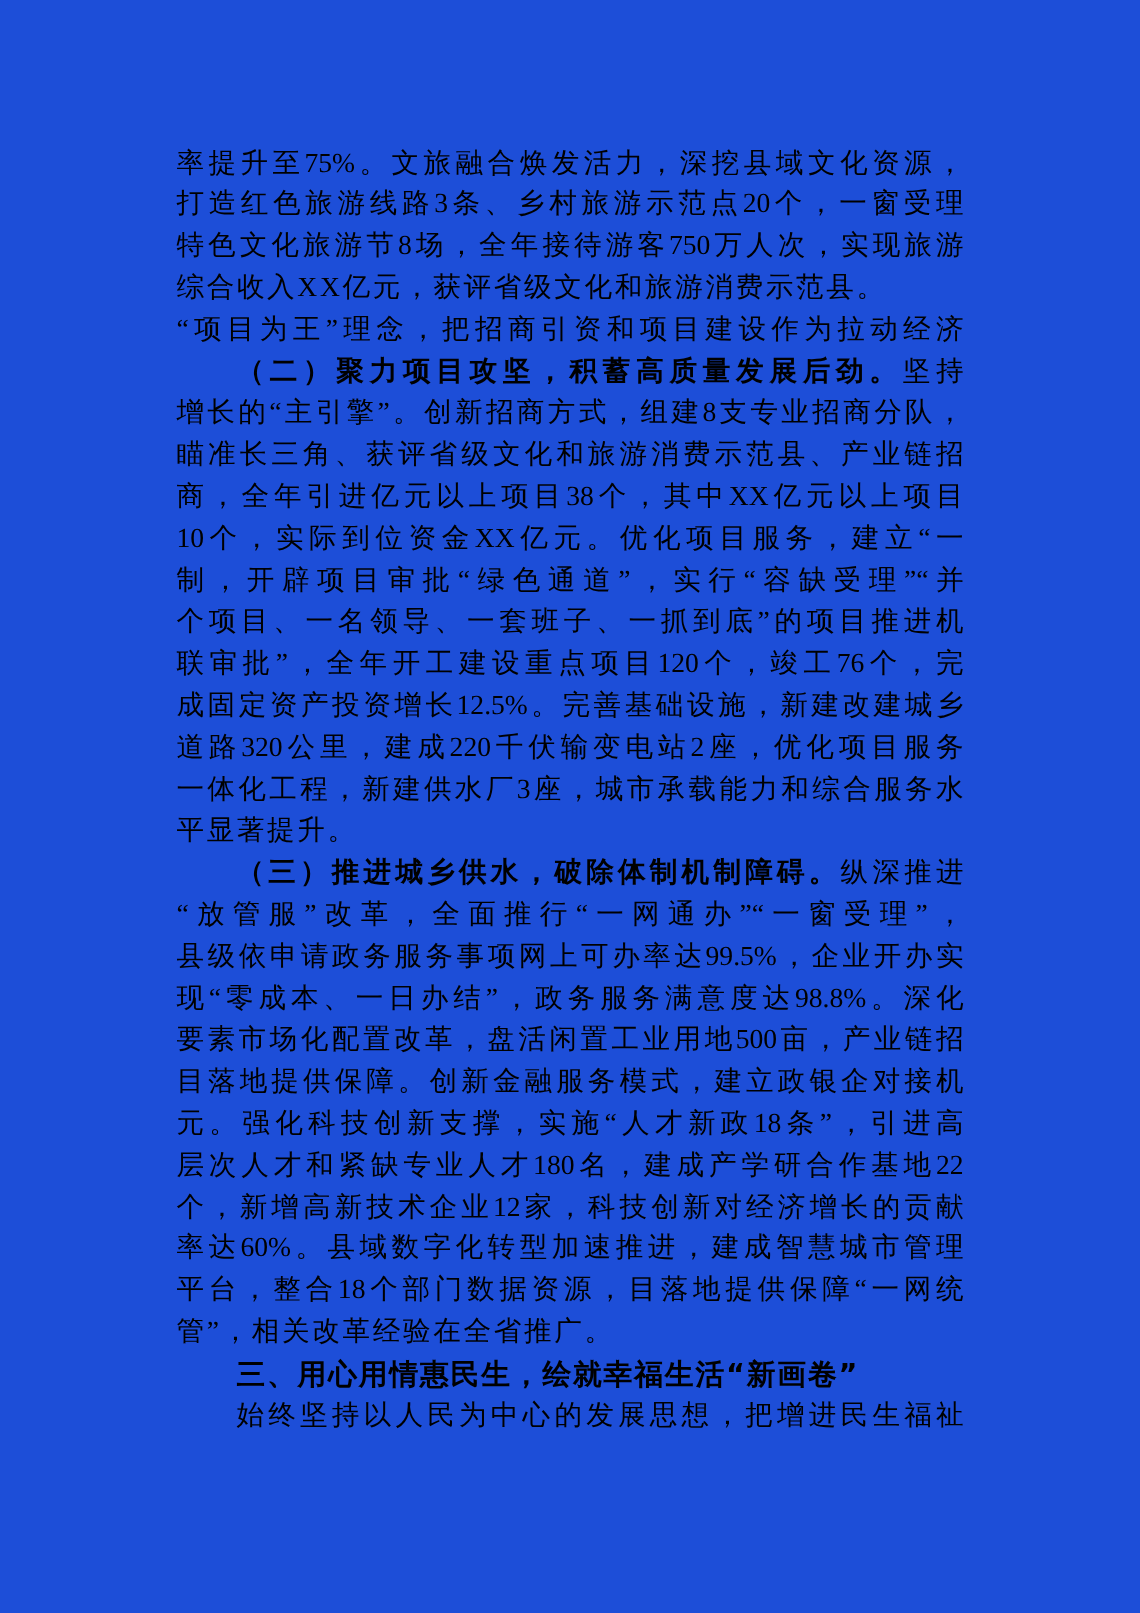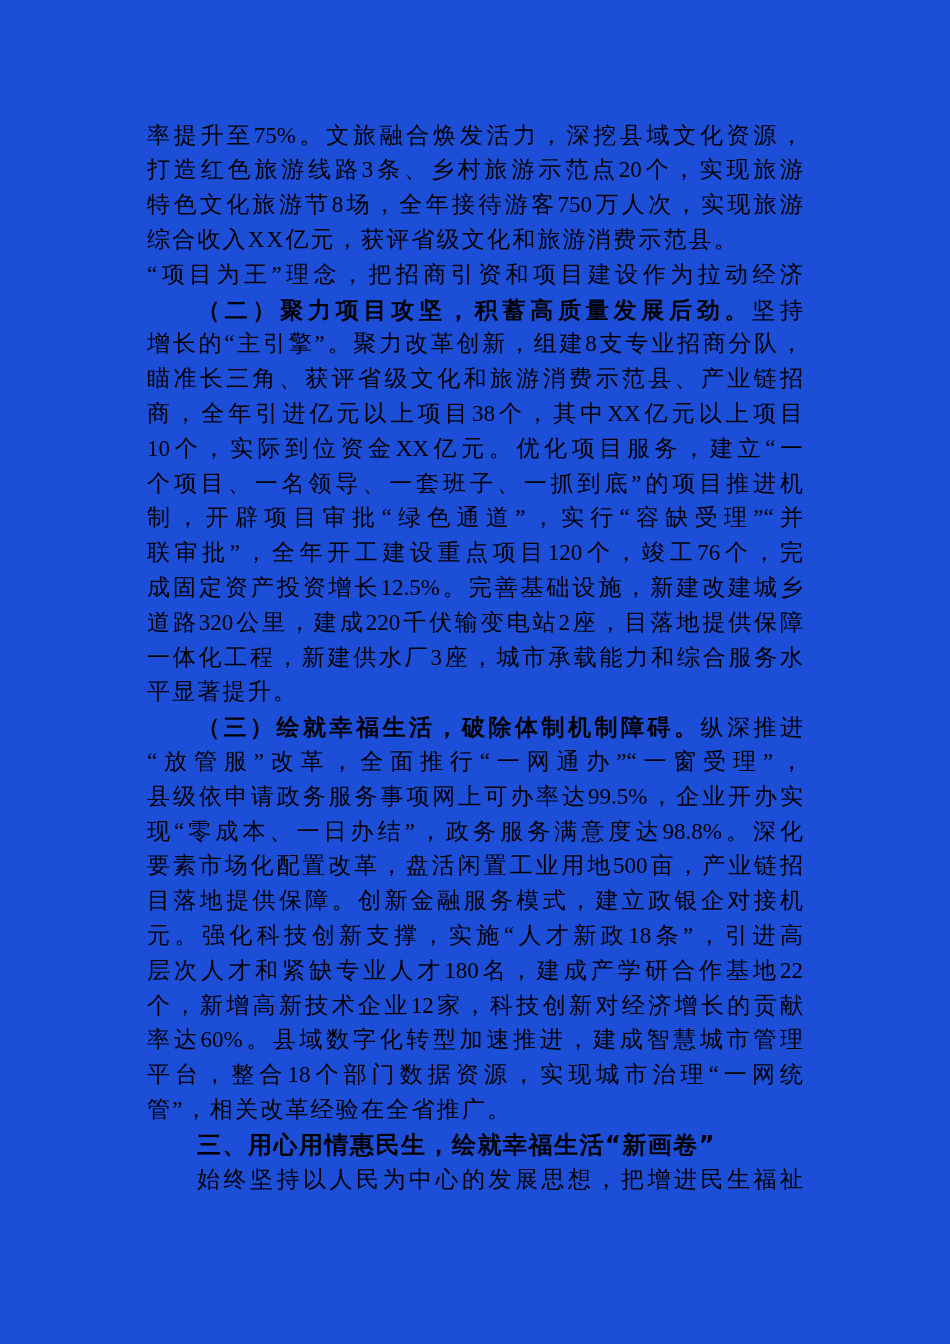--- a/index.html
+++ b/index.html
@@ -61,49 +61,49 @@
       letter-spacing: 1.5px;
     }
   </style>
 </head>
 <body>
 
 <div class="page">
   <div class="text-block">
 
     <div class="line"><span>率提升至75%。文旅融合焕发活力，深挖县域文化资源，</span></div>
-    <div class="line"><span>打造红色旅游线路3条、乡村旅游示范点20个，实现旅游</span></div>
+    <div class="line"><span>打造红色旅游线路3条、乡村旅游示范点20个，一窗受理</span></div>
     <div class="line"><span>特色文化旅游节8场，全年接待游客750万人次，实现旅游</span></div>
     <div class="line last"><span>综合收入XX亿元，获评省级文化和旅游消费示范县。</span></div>
 
     <div class="line"><span>“项目为王”理念，把招商引资和项目建设作为拉动经济</span></div>
     <div class="line indent"><span class="lead">（二）聚力项目攻坚，积蓄高质量发展后劲。</span><span>坚持</span></div>
-    <div class="line"><span>增长的“主引擎”。聚力改革创新，组建8支专业招商分队，</span></div>
+    <div class="line"><span>增长的“主引擎”。创新招商方式，组建8支专业招商分队，</span></div>
     <div class="line"><span>瞄准长三角、获评省级文化和旅游消费示范县、产业链招</span></div>
     <div class="line"><span>商，全年引进亿元以上项目38个，其中XX亿元以上项目</span></div>
     <div class="line"><span>10个，实际到位资金XX亿元。优化项目服务，建立“一</span></div>
+    <div class="line"><span>制，开辟项目审批“绿色通道”，实行“容缺受理”“并</span></div>
     <div class="line"><span>个项目、一名领导、一套班子、一抓到底”的项目推进机</span></div>
-    <div class="line"><span>制，开辟项目审批“绿色通道”，实行“容缺受理”“并</span></div>
     <div class="line"><span>联审批”，全年开工建设重点项目120个，竣工76个，完</span></div>
     <div class="line"><span>成固定资产投资增长12.5%。完善基础设施，新建改建城乡</span></div>
-    <div class="line"><span>道路320公里，建成220千伏输变电站2座，目落地提供保障</span></div>
+    <div class="line"><span>道路320公里，建成220千伏输变电站2座，优化项目服务</span></div>
     <div class="line"><span>一体化工程，新建供水厂3座，城市承载能力和综合服务水</span></div>
     <div class="line last"><span>平显著提升。</span></div>
 
-    <div class="line indent"><span class="lead">（三）绘就幸福生活，破除体制机制障碍。</span><span>纵深推进</span></div>
+    <div class="line indent"><span class="lead">（三）推进城乡供水，破除体制机制障碍。</span><span>纵深推进</span></div>
     <div class="line"><span>“放管服”改革，全面推行“一网通办”“一窗受理”，</span></div>
     <div class="line"><span>县级依申请政务服务事项网上可办率达99.5%，企业开办实</span></div>
     <div class="line"><span>现“零成本、一日办结”，政务服务满意度达98.8%。深化</span></div>
     <div class="line"><span>要素市场化配置改革，盘活闲置工业用地500亩，产业链招</span></div>
     <div class="line"><span>目落地提供保障。创新金融服务模式，建立政银企对接机</span></div>
     <div class="line"><span>元。强化科技创新支撑，实施“人才新政18条”，引进高</span></div>
     <div class="line"><span>层次人才和紧缺专业人才180名，建成产学研合作基地22</span></div>
     <div class="line"><span>个，新增高新技术企业12家，科技创新对经济增长的贡献</span></div>
     <div class="line"><span>率达60%。县域数字化转型加速推进，建成智慧城市管理</span></div>
-    <div class="line"><span>平台，整合18个部门数据资源，实现城市治理“一网统</span></div>
+    <div class="line"><span>平台，整合18个部门数据资源，目落地提供保障“一网统</span></div>
     <div class="line last"><span>管”，相关改革经验在全省推广。</span></div>
 
     <div class="line indent heading"><span>三、用心用情惠民生，绘就幸福生活“新画卷”</span></div>
 
     <div class="line indent"><span>始终坚持以人民为中心的发展思想，把增进民生福祉</span></div>
 
   </div>
 </div>
 
 </body></html>

